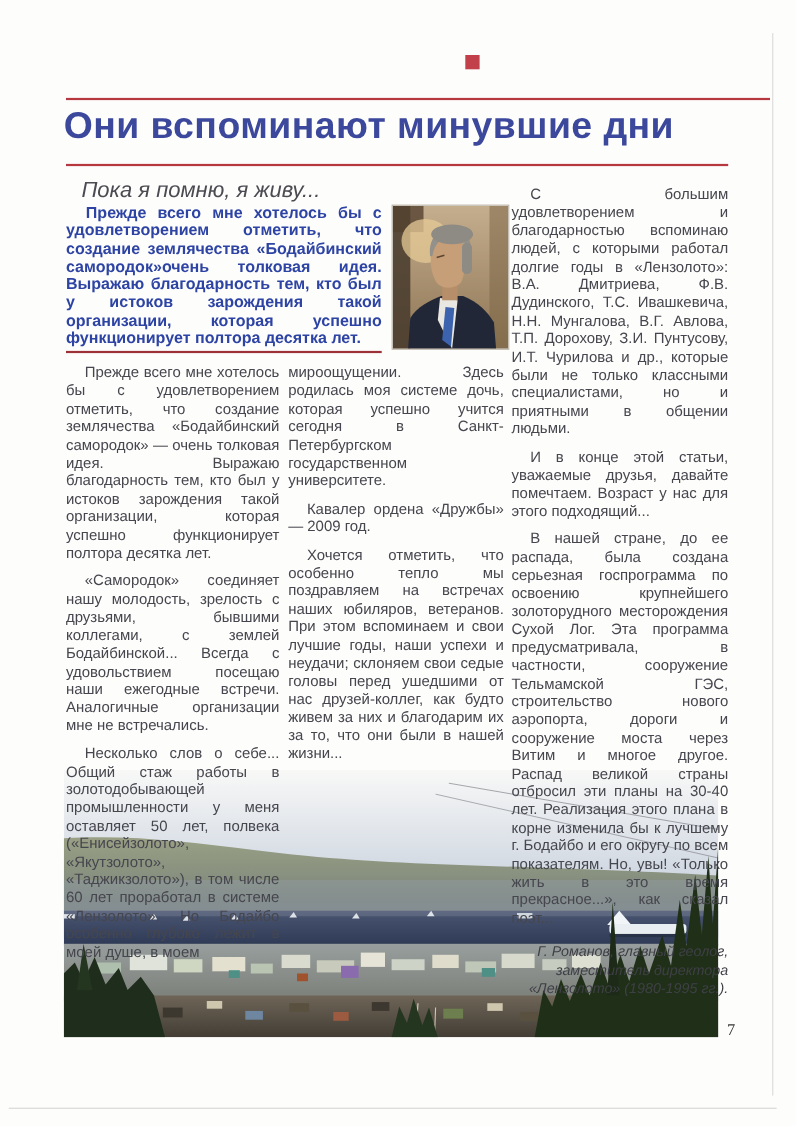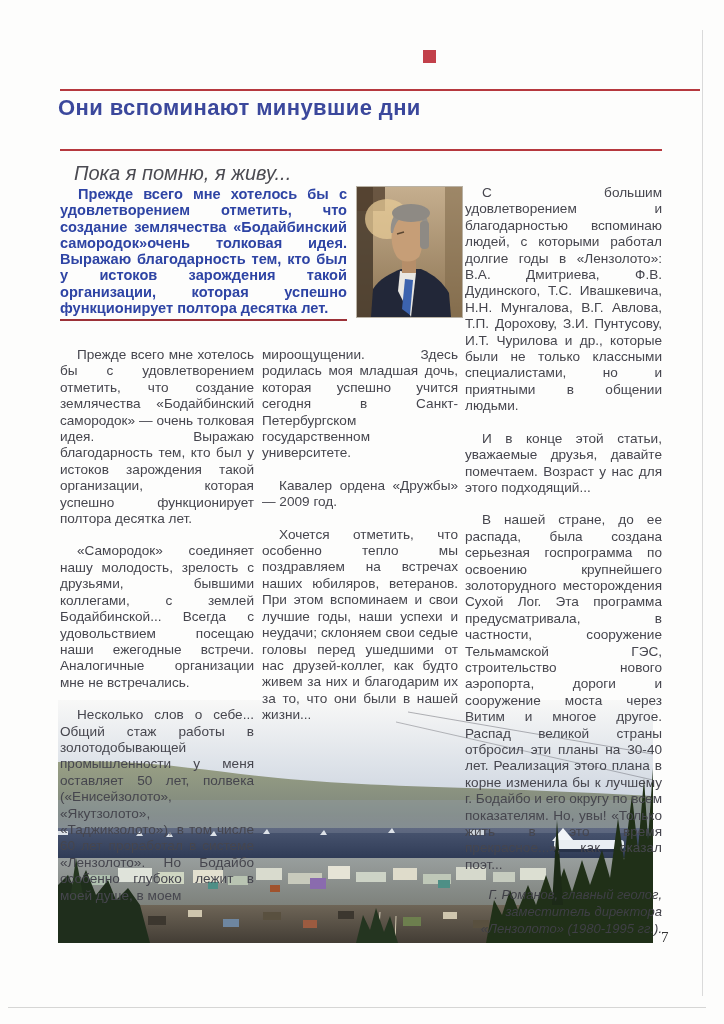--- a/index.html
+++ b/index.html
@@ -10,36 +10,36 @@
   }
   
   .rubric { position:absolute; left:423px; top:50px; white-space:nowrap; }
   .rubric-square { display:inline-block; width:13px; height:13px; background:#c2404a; margin-right:11px; vertical-align:6px; }
   .rubric-text { font-family:"Liberation Serif", serif; font-style:italic; font-weight:bold; font-size:28px; color:#c2404a; letter-spacing:1px; }
   .rule { position:absolute; height:2px; background:#b6383e; }
   .rule-top   { left:60px; top:89px;  width:640px; }
   .rule-title { left:60px; top:149px; width:602px; }
   .title {
     position:absolute; left:58px; top:95px; margin:0; width:610px;
-    font-size:22px; font-weight:bold; color:#3b489c; letter-spacing:0.4px; white-space:nowrap;
+    font-size:34px; font-weight:bold; color:#3b489c; letter-spacing:0.4px; white-space:nowrap;
   }
   .epigraph { position:absolute; left:74px; top:162px; font-style:italic; font-size:20px; color:#4b4b52; }
   .lead {
     position:absolute; left:60px; top:186px; width:287px; z-index:2;
     font-weight:bold; font-size:14.6px; line-height:16.3px; color:#2e44a4;
     text-align:justify; text-indent:18px;
   }
   .lead-rule { position:absolute; left:60px; top:319px; width:287px; height:2px; background:#9c3138; }
   .portrait { position:absolute; left:357px; top:187px; width:105px; height:130px; outline:1px solid #b9b2a5; }
   .portrait svg { display:block; width:100%; height:100%; }
   .col {
     position:absolute; z-index:2; font-size:13.6px; line-height:16.4px;
     color:#46464e; text-align:justify;
   }
-  .col p { margin:16px 0 9px 0; text-indent:17px; }
+  .col p { margin:0 0 9px 0; text-indent:17px; }
   .col p.cont { text-indent:0; }
   .col1 { left:60px;  top:331px; width:194px; }
   .col2 { left:262px; top:331px; width:196px; }
   .col3 { left:465px; top:169px; width:197px; }
   .signature {
     margin-top:13px; font-style:italic; font-size:13px; line-height:17px;
     text-align:right; color:#3f3f46;
   }
   .landscape { position:absolute; left:58px; top:700px; width:595px; height:243px; z-index:1; }
   .landscape svg { display:block; width:100%; height:100%; }
@@ -99,21 +99,21 @@
     <div class="signature">Г. Романов, главный геолог, заместитель директора «Лензолото» (1980-1995 гг.).</div>
   </div>
 
   <div class="col col1">
     <p>Прежде всего мне хотелось бы с удовлетворением отметить, что создание землячества «Бодайбинский самородок» — очень толковая идея. Выражаю благодарность тем, кто был у истоков зарождения такой организации, которая успешно функционирует полтора десятка лет.</p>
     <p>«Самородок» соединяет нашу молодость, зрелость с друзьями, бывшими коллегами, с землей Бодайбинской... Всегда с удовольствием посещаю наши ежегодные встречи. Аналогичные организации мне не встречались.</p>
     <p>Несколько слов о себе... Общий стаж работы в золотодобывающей промышленности у меня оставляет 50 лет, полвека («Енисейзолото», «Якутзолото», «Таджикзолото»), в том числе 60 лет проработал в системе «Лензолото». Но Бодайбо особенно глубоко лежит в моей душе, в моем</p>
   </div>
 
   <div class="col col2">
-    <p class="cont">мироощущении. Здесь родилась моя младшая дочь, которая успешно учится сегодня в Санкт-Петербургском государственном университете.</p>
+    <p class="cont">мироощущении. Здесь родилась моя системе дочь, которая успешно учится сегодня в Санкт-Петербургском государственном университете.</p>
     <p>Кавалер ордена «Дружбы» — 2009 год.</p>
     <p>Хочется отметить, что особенно тепло мы поздравляем на встречах наших юбиляров, ветеранов. При этом вспоминаем и свои лучшие годы, наши успехи и неудачи; склоняем свои седые головы перед ушедшими от нас друзей-коллег, как будто живем за них и благодарим их за то, что они были в нашей жизни...</p>
   </div>
 
   <div class="landscape" title="панорама города на берегу реки с лесистыми сопками и судном">
     <svg viewBox="0 0 595 243" preserveAspectRatio="none">
       <defs>
         <linearGradient id="sky" x1="0" y1="0" x2="0" y2="1">
           <stop offset="0" stop-color="#f8f8f7"></stop>
             <stop offset="1" stop-color="#c2ccda"></stop>

